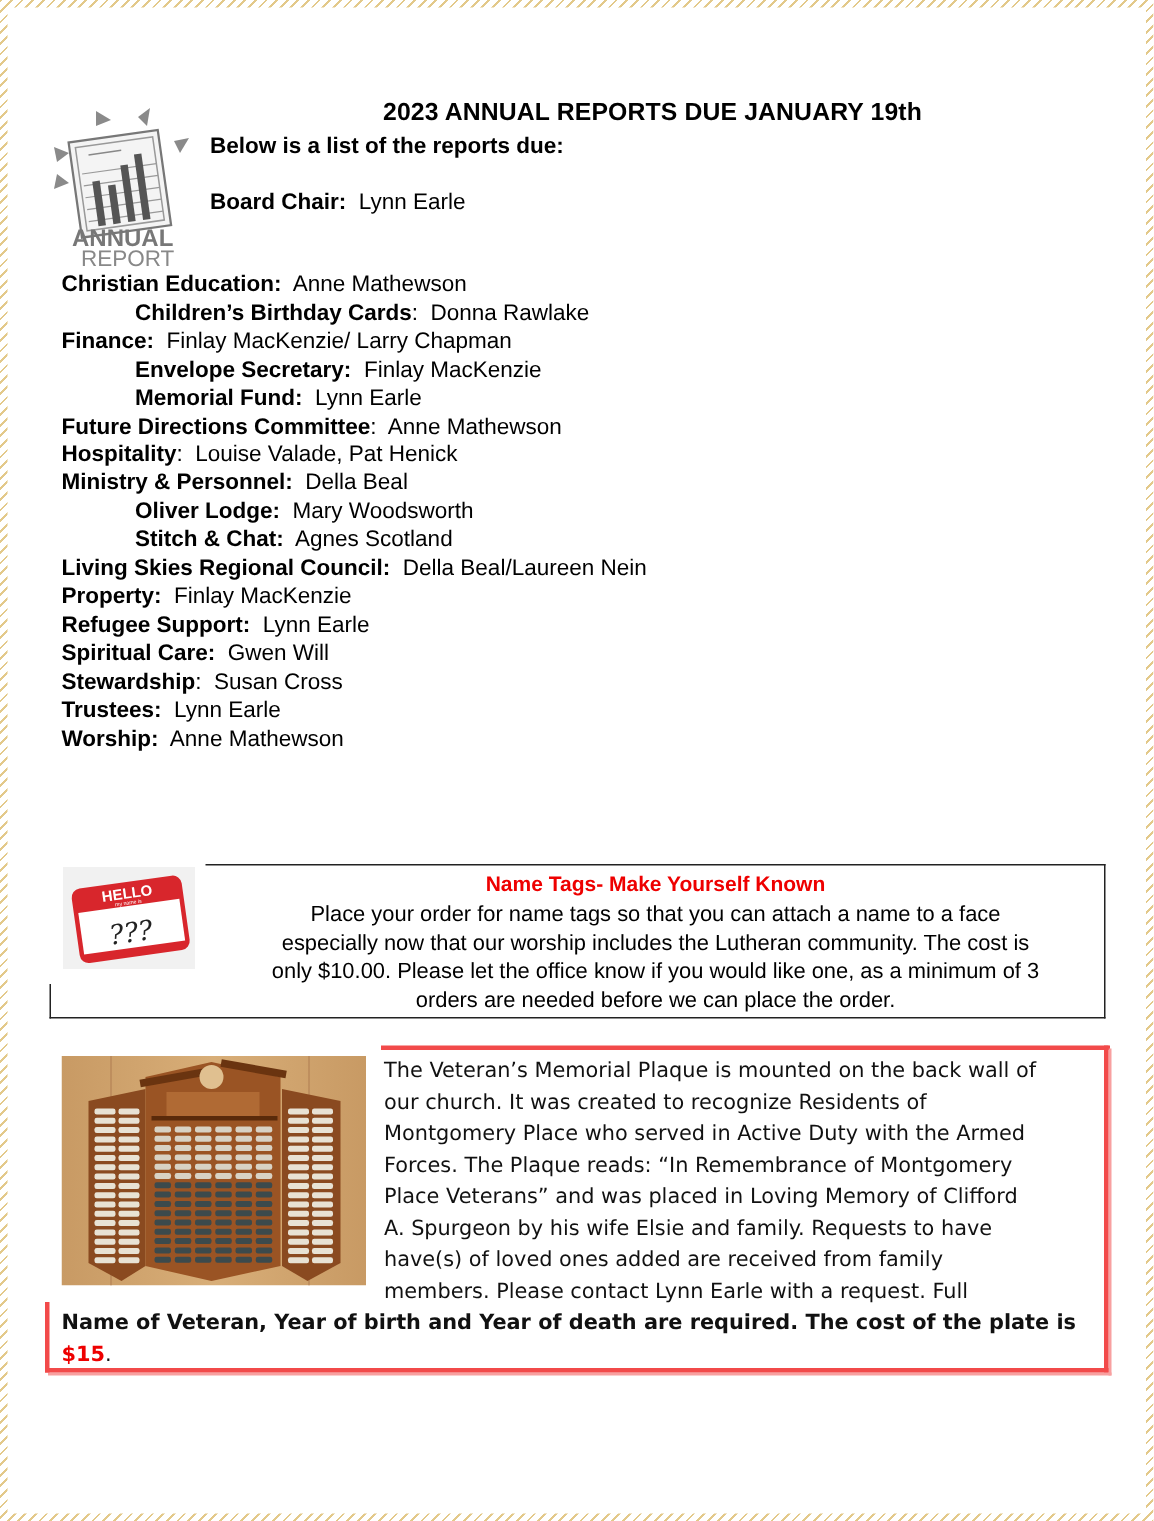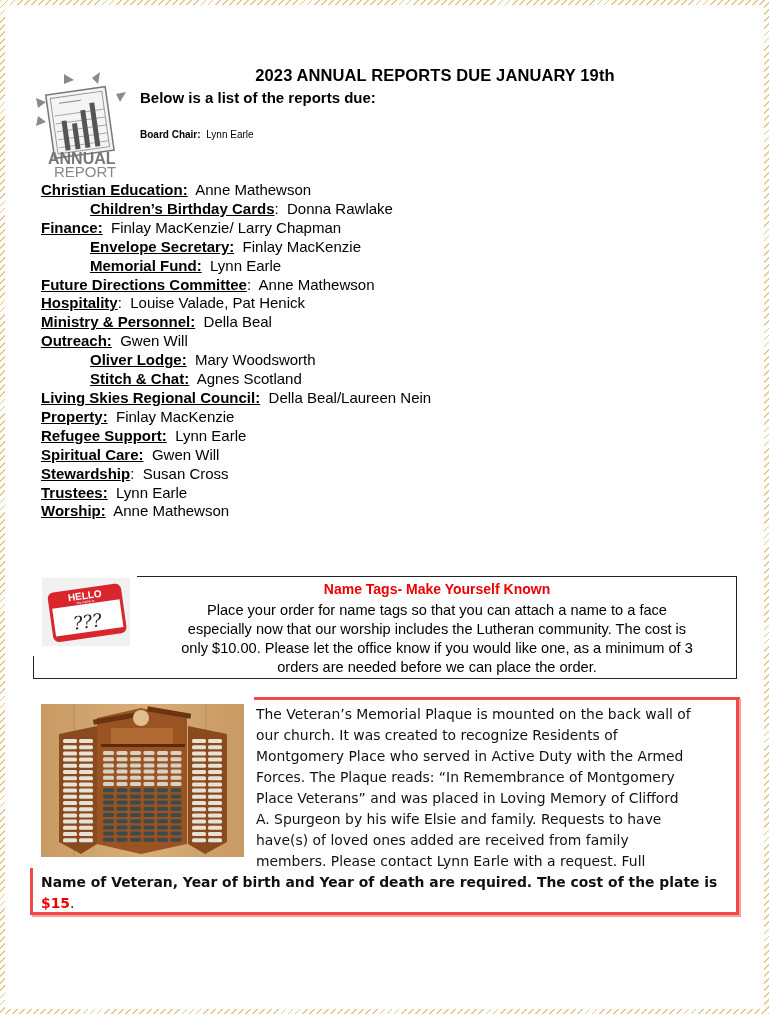--- a/index.html
+++ b/index.html
@@ -19,28 +19,28 @@
   }
   .abs { position: absolute; }
 
   .ar-icon { left: 34px; top: 68px; width: 100px; height: 110px; }
 
   .title {
     left: 140px; top: 66px; width: 590px; text-align: center;
     font-weight: bold; font-size: 16.5px; letter-spacing: 0.1px;
   }
   .intro { left: 140px; top: 89px; font-weight: bold; font-size: 15px; }
-  .top-line { font-size: 10px; line-height: 19px; }
+  .top-line { font-size: 15px; line-height: 19px; }
   .top-line b { font-weight: bold; }
   .top-list { left: 140px; top: 125px; }
 
   .reports { left: 41px; top: 181px; font-size: 15px; line-height: 18.9px; }
   .reports .row { white-space: nowrap; }
   .reports .row.sub { padding-left: 49px; }
-  .reports .lbl { font-weight: bold; text-decoration: underline; }
+  .reports .lbl { font-weight: bold; }
 
   
   .nt-top { left: 137px; top: 576px; width: 600px; height: 0; border-top: 1px solid #222; }
   .nt-right { left: 736px; top: 576px; width: 0; height: 103px; border-left: 1px solid #222; }
   .nt-bottom { left: 33px; top: 678px; width: 704px; height: 0; border-top: 1.5px solid #222; }
   .nt-left { left: 33px; top: 656px; width: 0; height: 23px; border-left: 1px solid #222; }
   .nt-icon { left: 42px; top: 578px; width: 88px; height: 68px; }
   .nt-title {
     left: 137px; top: 581px; width: 600px; text-align: center;
     color: #ee0000; font-weight: bold; font-size: 14px;
@@ -115,21 +115,20 @@
 
 <div class="abs reports" id="reports">
     <div class="row"><span class="lbl">Christian Education:</span>&nbsp; <span>Anne Mathewson</span></div>
     <div class="row sub"><span class="lbl">Children’s Birthday Cards</span><span>:</span>&nbsp; <span>Donna Rawlake</span></div>
     <div class="row"><span class="lbl">Finance:</span>&nbsp; <span>Finlay MacKenzie/ Larry Chapman</span></div>
     <div class="row sub"><span class="lbl">Envelope Secretary:</span>&nbsp; <span>Finlay MacKenzie</span></div>
     <div class="row sub"><span class="lbl">Memorial Fund:</span>&nbsp; <span>Lynn Earle</span></div>
     <div class="row"><span class="lbl">Future Directions Committee</span><span>:</span>&nbsp; <span>Anne Mathewson</span></div>
     <div class="row"><span class="lbl">Hospitality</span><span>:</span>&nbsp; <span>Louise Valade, Pat Henick</span></div>
     <div class="row"><span class="lbl">Ministry &amp; Personnel:</span>&nbsp; <span>Della Beal</span></div>
-    <div class="row"><span class="lbl">Outreach:</span>&nbsp; <span>Gwen Will</span></div>
     <div class="row sub"><span class="lbl">Oliver Lodge:</span>&nbsp; <span>Mary Woodsworth</span></div>
     <div class="row sub"><span class="lbl">Stitch &amp; Chat:</span>&nbsp; <span>Agnes Scotland</span></div>
     <div class="row"><span class="lbl">Living Skies Regional Council:</span>&nbsp; <span>Della Beal/Laureen Nein</span></div>
     <div class="row"><span class="lbl">Property:</span>&nbsp; <span>Finlay MacKenzie</span></div>
     <div class="row"><span class="lbl">Refugee Support:</span>&nbsp; <span>Lynn Earle</span></div>
     <div class="row"><span class="lbl">Spiritual Care:</span>&nbsp; <span>Gwen Will</span></div>
     <div class="row"><span class="lbl">Stewardship</span><span>:</span>&nbsp; <span>Susan Cross</span></div>
     <div class="row"><span class="lbl">Trustees:</span>&nbsp; <span>Lynn Earle</span></div>
     <div class="row"><span class="lbl">Worship:</span>&nbsp; <span>Anne Mathewson</span></div>
   </div>

